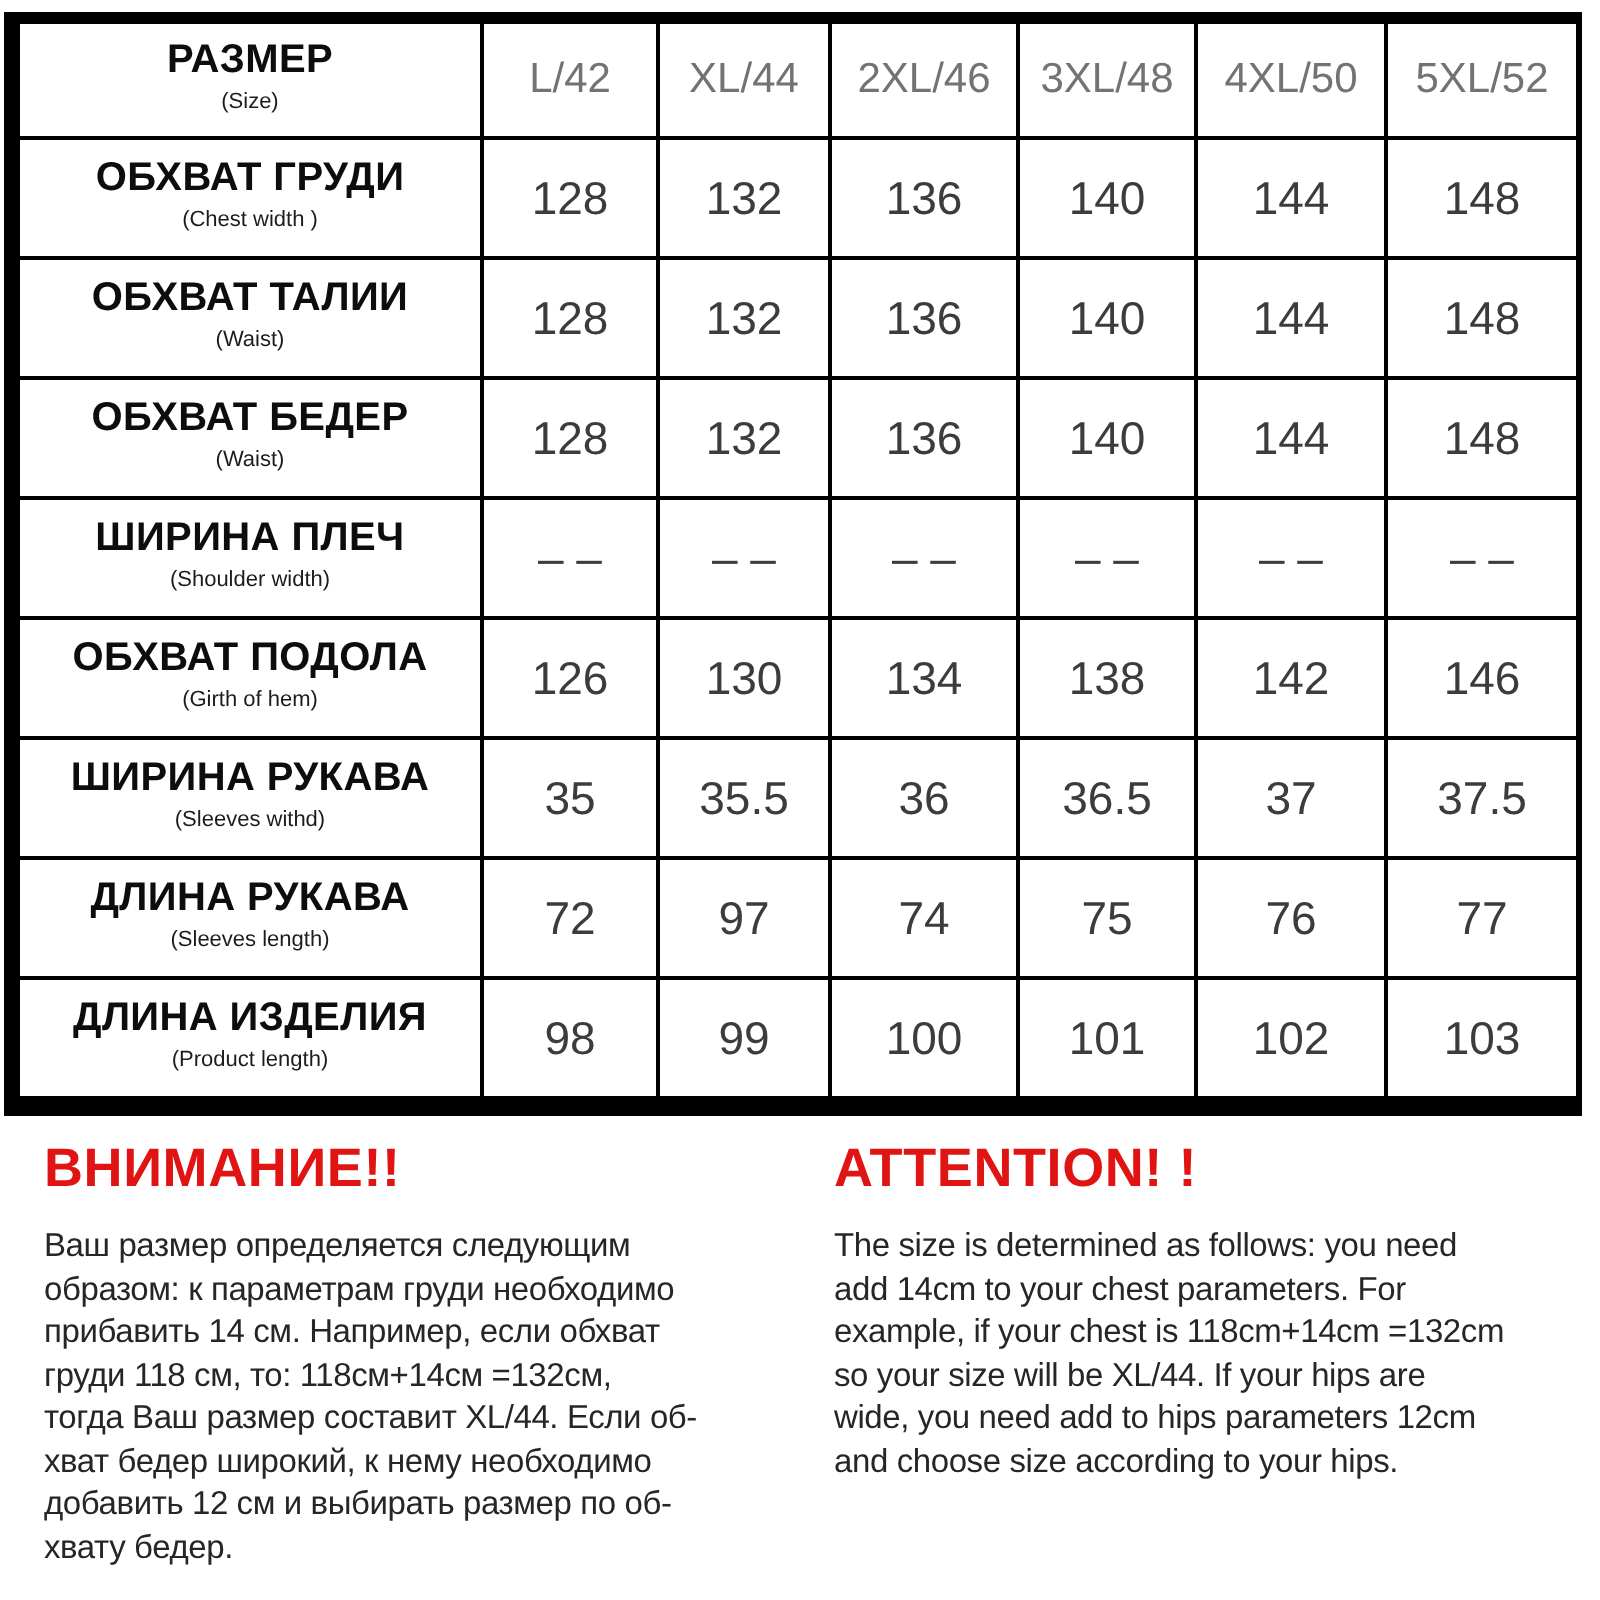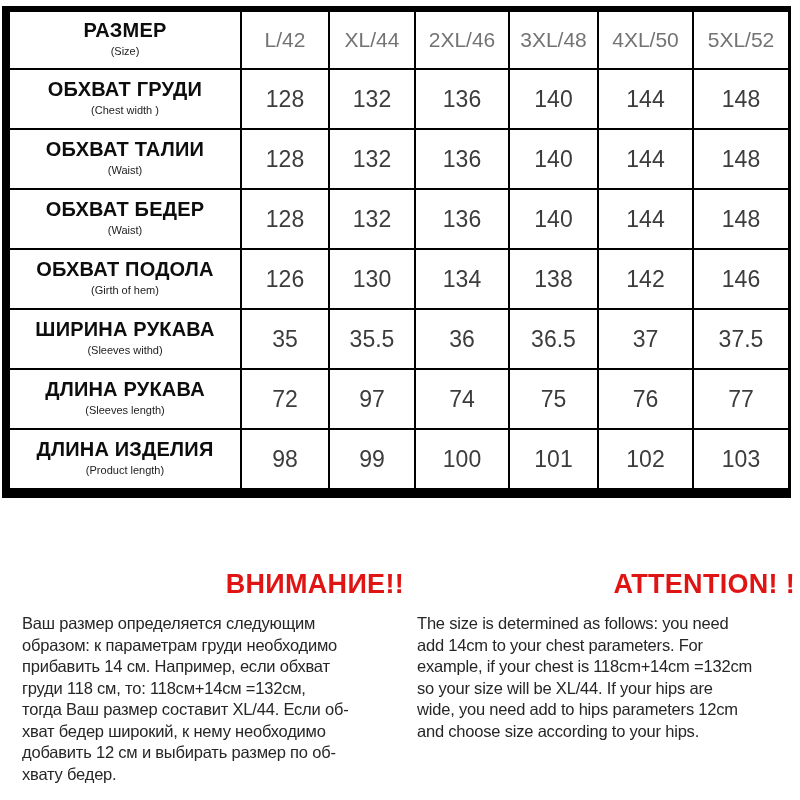--- a/index.html
+++ b/index.html
@@ -73,21 +73,20 @@
   }
   .notice-left  { left: 22px;  width: 382px; }
   .notice-right { left: 417px; width: 378px; }
   .notice-heading {
     font-weight: bold;
     font-size: 27px;
     line-height: 30px;
     color: #e11414;
     letter-spacing: 0.3px;
     margin: 0 0 14px 0;
-    text-align: right;
   }
   .notice-body { color: #262626; }
   .notice-line {
     font-size: 16.5px;
     line-height: 21.5px;
     letter-spacing: -0.2px;
     white-space: nowrap;
   }
 </style>
 </head>
@@ -152,20 +151,32 @@
           <div class="lbl-en">(Waist)</div>
         </td>
         <td class="val">128</td>
         <td class="val">132</td>
         <td class="val">136</td>
         <td class="val">140</td>
         <td class="val">144</td>
         <td class="val">148</td>
       </tr>
 
+      <tr class="data-row">
+        <td>
+          <div class="lbl-ru">ШИРИНА ПЛЕЧ</div>
+          <div class="lbl-en">(Shoulder width)</div>
+        </td>
+        <td class="val">– –</td>
+        <td class="val">– –</td>
+        <td class="val">– –</td>
+        <td class="val">– –</td>
+        <td class="val">– –</td>
+        <td class="val">– –</td>
+      </tr>
 
       <tr class="data-row">
         <td>
           <div class="lbl-ru">ОБХВАТ ПОДОЛА</div>
           <div class="lbl-en">(Girth of hem)</div>
         </td>
         <td class="val">126</td>
         <td class="val">130</td>
         <td class="val">134</td>
         <td class="val">138</td>

